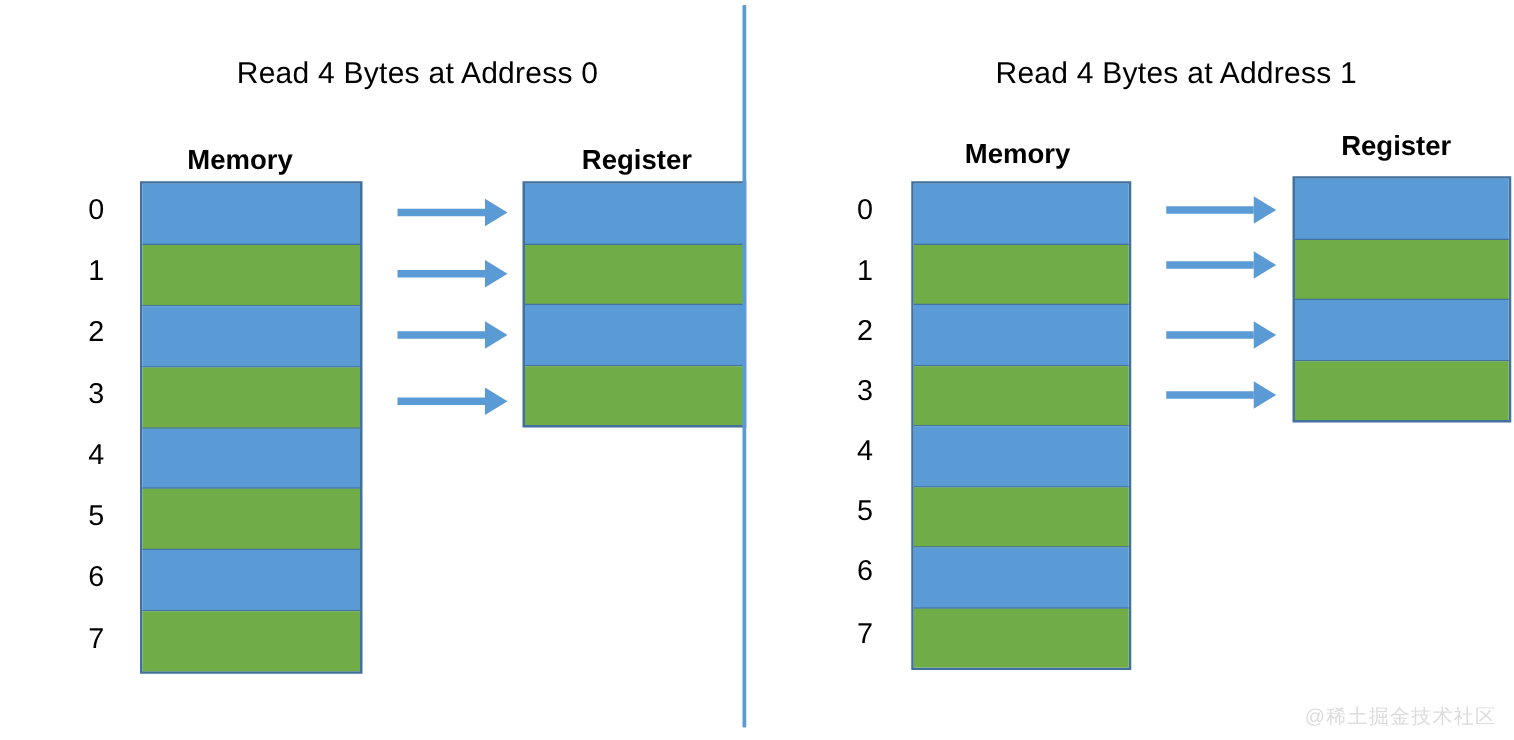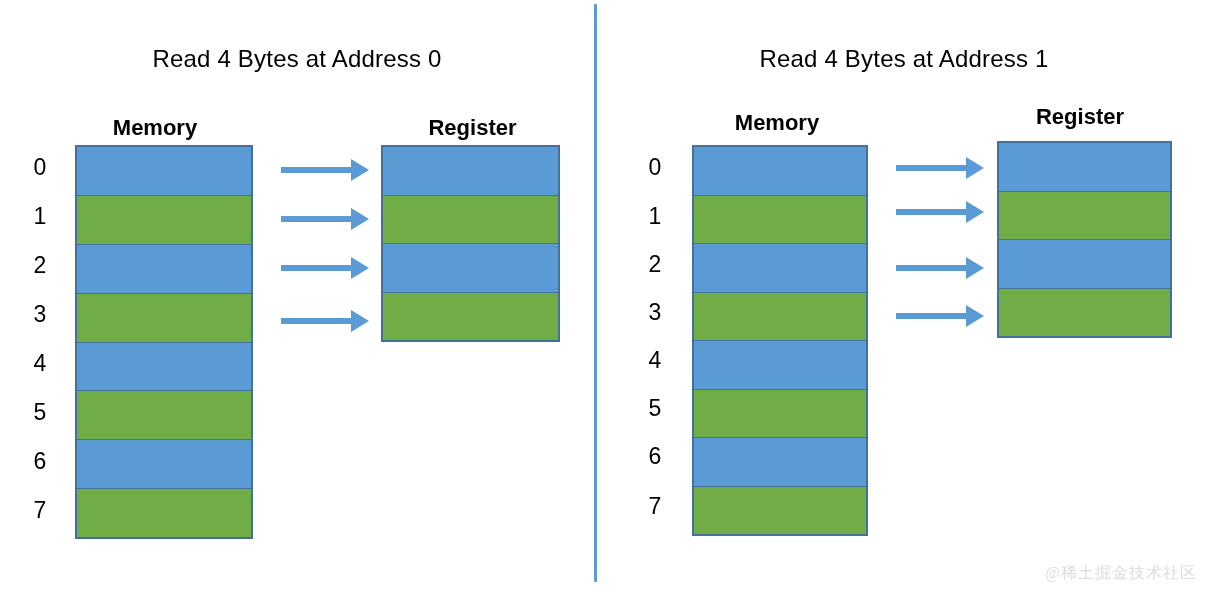--- a/index.html
+++ b/index.html
@@ -32,20 +32,21 @@
     height: 578px;
     background: #5B9BD5;
     border-radius: 1px;
   }
 
   
   .panel {
     position: absolute;
     top: 0;
     height: 532px;
+    margin-left: 37px;
   }
   .panel.left  { left: 0px;   width: 594px; }
   .panel.right { left: 597px; width: 614px; }
 
   
   .panel-title {
     position: absolute;
     top: 45px;
     width: 100%;
     text-align: center;
@@ -122,21 +123,21 @@
 
   
   .watermark {
     position: absolute;
     right: 14px;
     bottom: 8px;
     font-size: 16px;
     color: #DCDCDC;
     letter-spacing: 1px;
     white-space: nowrap;
-    font-family: Liberation Serif, serif;
+    font-family: Liberation Sans, sans-serif;
   }
 </style>
 </head>
 <body>
 
 <div class="stage">
 
   <div class="panel left">
 
     <div class="panel-title">Read 4 Bytes at Address 0</div>

